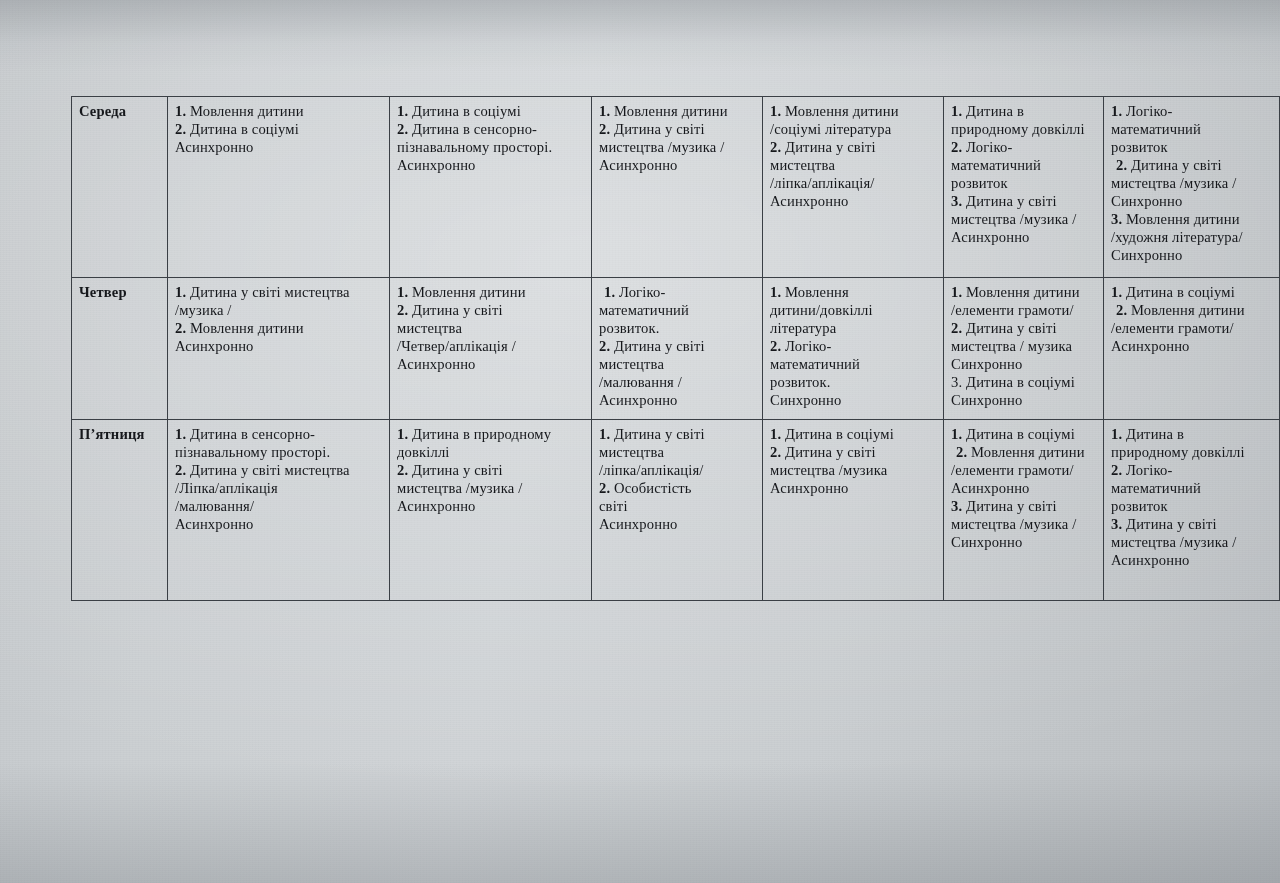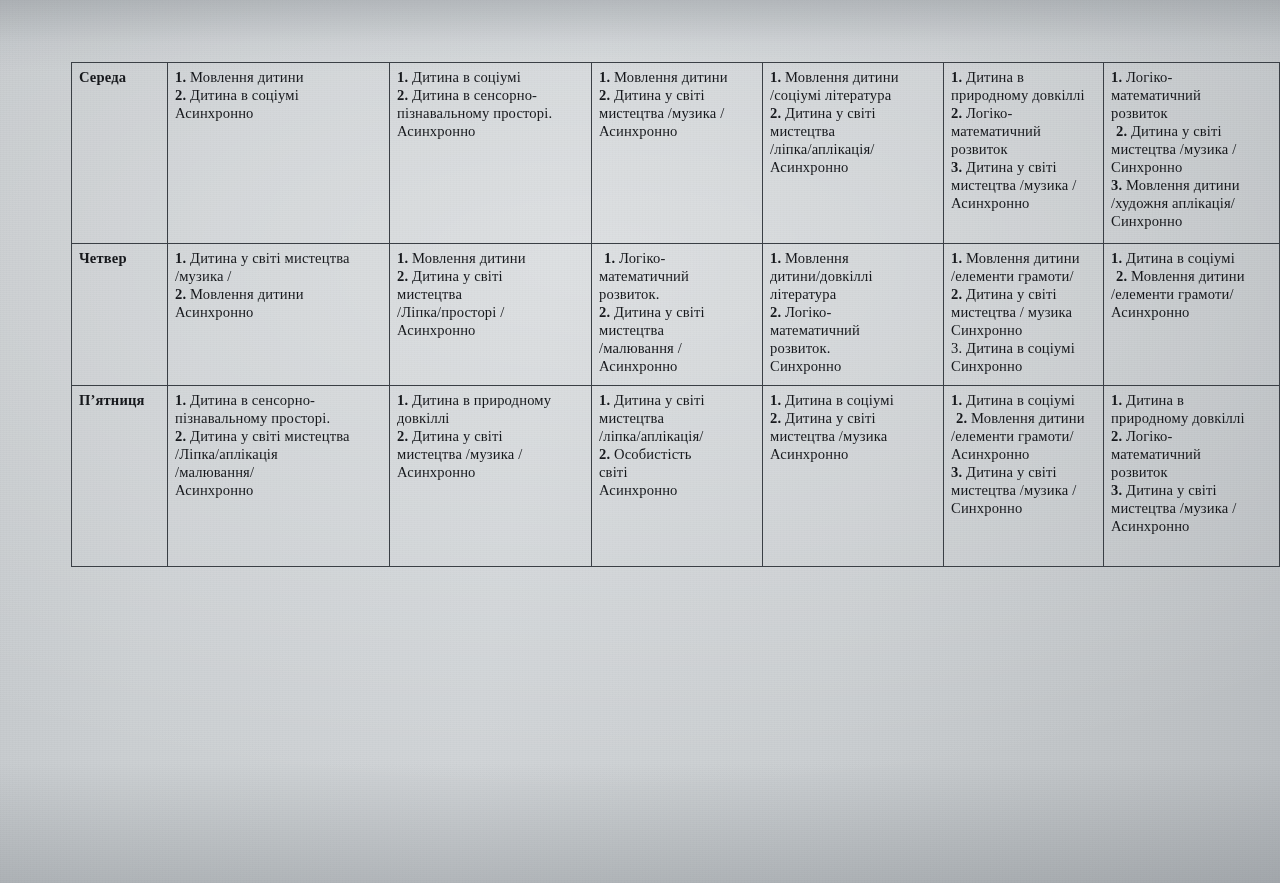--- a/index.html
+++ b/index.html
@@ -45,21 +45,21 @@
     left: 0; right: 0; bottom: 0;
     height: 120px;
     background: linear-gradient(0deg, rgba(110,116,122,0.30) 0%, rgba(0,0,0,0) 100%);
     pointer-events: none;
   }
 
   
   #schedule-table {
     position: absolute;
     left: 71px;
-    top: 62px;
+    top: 96px;
     width: 1208px;
     border-collapse: collapse;
     table-layout: fixed;
     background: transparent;
   }
   #schedule-table td {
     border: 1.6px solid #3a3f45;
     vertical-align: top;
     padding: 5px 6px 6px 7px;
     color: #16181c;
@@ -147,37 +147,37 @@
           <span class="line sync">Асинхронно</span>
         </td>
         <td>
           <span class="line"><span class="num">1.</span> <span>Логіко-</span></span>
           <span class="line"><span>математичний</span></span>
           <span class="line"><span>розвиток</span></span>
           <span class="line lead-space"><span class="num">2.</span> <span>Дитина у світі</span></span>
           <span class="line"><span>мистецтва /музика /</span></span>
           <span class="line sync">Синхронно</span>
           <span class="line"><span class="num">3.</span> <span>Мовлення дитини</span></span>
-          <span class="line"><span>/художня аплікація/</span></span>
+          <span class="line"><span>/художня література/</span></span>
           <span class="line sync">Синхронно</span>
         </td>
       </tr>
       <tr class="row-thur">
         <td class="day-cell">Четвер</td>
         <td>
           <span class="line"><span class="num">1.</span> <span>Дитина у світі мистецтва</span></span>
           <span class="line"><span>/музика /</span></span>
           <span class="line"><span class="num">2.</span> <span>Мовлення дитини</span></span>
           <span class="line sync">Асинхронно</span>
         </td>
         <td>
           <span class="line"><span class="num">1.</span> <span>Мовлення дитини</span></span>
           <span class="line"><span class="num">2.</span> <span>Дитина у світі</span></span>
           <span class="line"><span>мистецтва</span></span>
-          <span class="line"><span>/Ліпка/просторі /</span></span>
+          <span class="line"><span>/Четвер/аплікація /</span></span>
           <span class="line sync">Асинхронно</span>
         </td>
         <td>
           <span class="line lead-space"><span class="num">1.</span> <span>Логіко-</span></span>
           <span class="line"><span>математичний</span></span>
           <span class="line"><span>розвиток.</span></span>
           <span class="line"><span class="num">2.</span> <span>Дитина у світі</span></span>
           <span class="line"><span>мистецтва</span></span>
           <span class="line"><span>/малювання /</span></span>
           <span class="line sync">Асинхронно</span>

